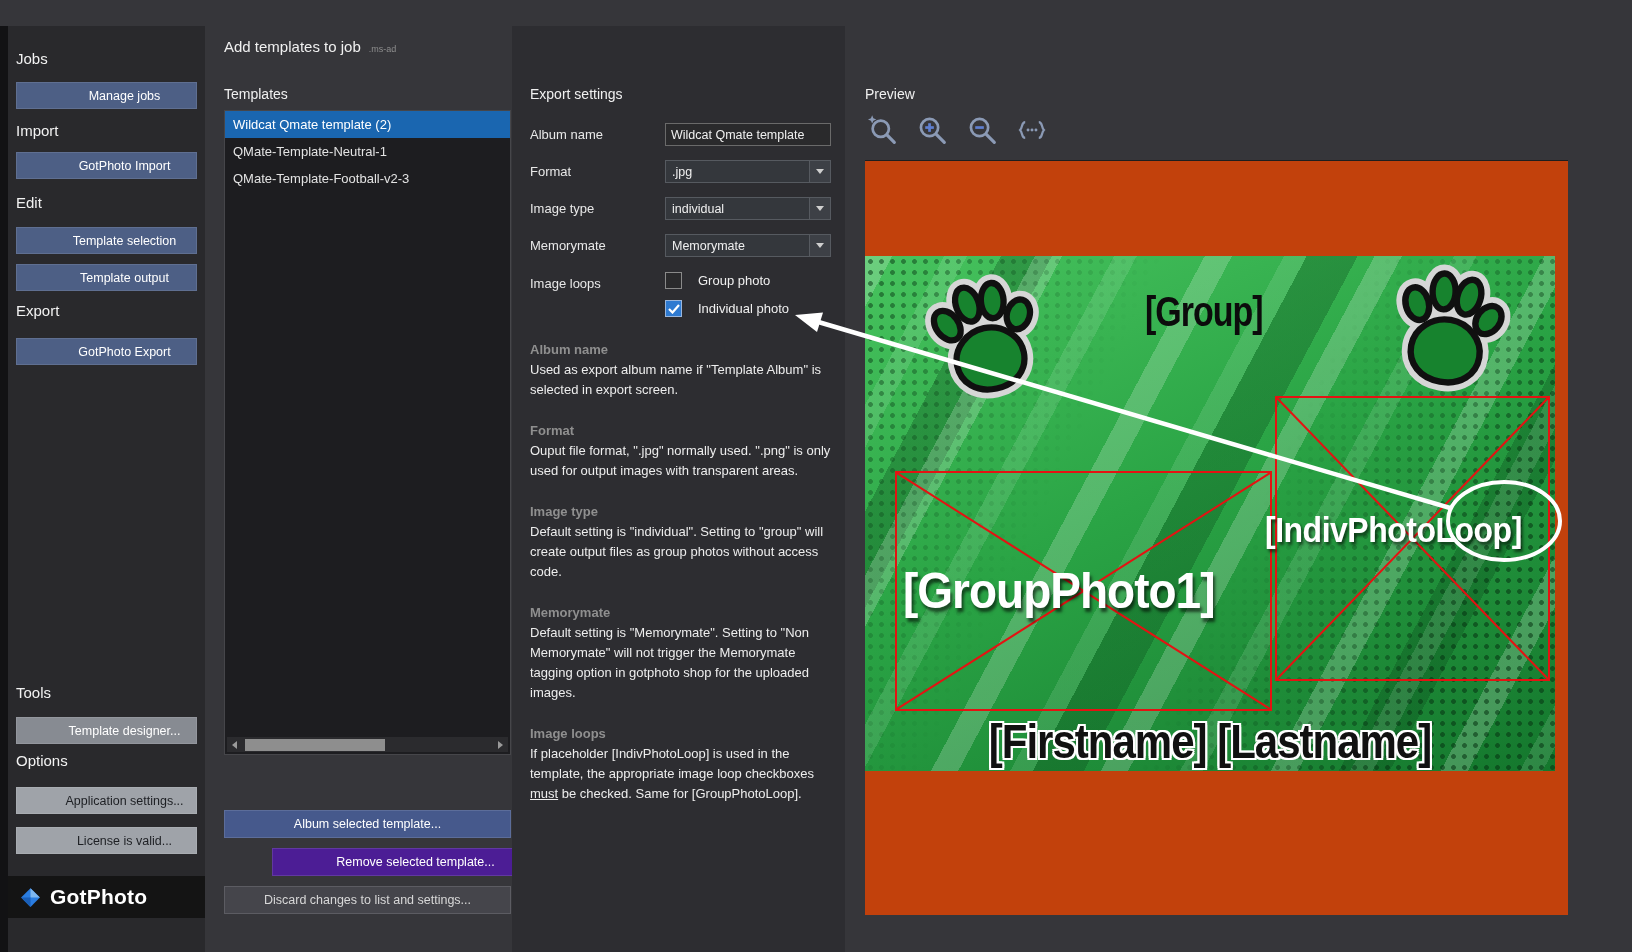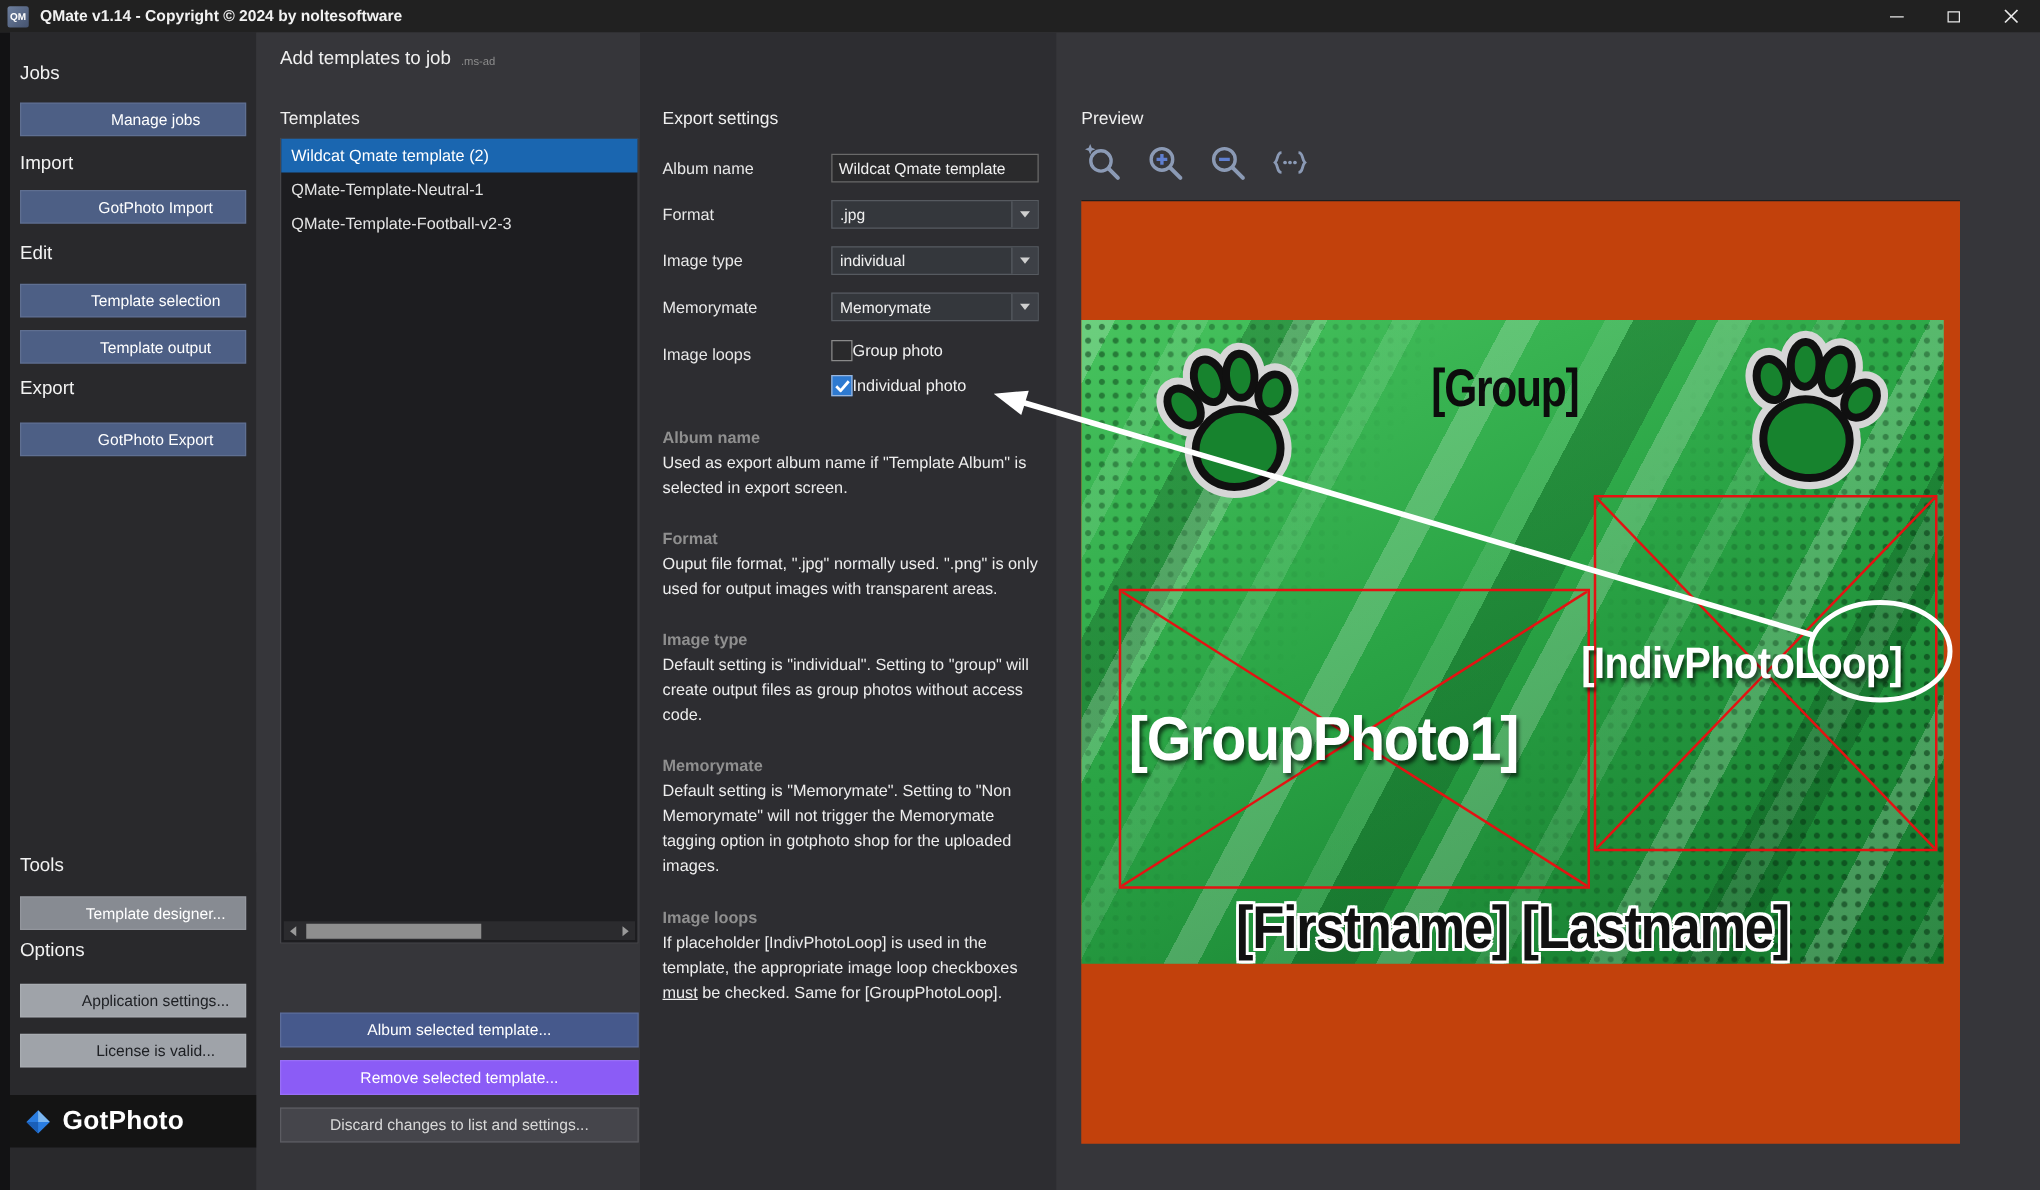--- a/index.html
+++ b/index.html
@@ -42,32 +42,32 @@
   .hscroll { position:absolute; left:2px; right:2px; bottom:2px; height:15px; background:#2b2b2e; display:flex; align-items:center; }
   .hs-arrow { width:15px; height:15px; display:flex; align-items:center; justify-content:center; cursor:pointer; }
   .tri-left { width:0; height:0; border-top:4px solid transparent; border-bottom:4px solid transparent; border-right:5px solid #9a9a9a; }
   .tri-right { width:0; height:0; border-top:4px solid transparent; border-bottom:4px solid transparent; border-left:5px solid #9a9a9a; }
   .hs-track { position:relative; flex:1; height:100%; }
   .hs-thumb { position:absolute; left:3px; top:1.5px; width:140px; height:12px; background:#8e8e8e; cursor:grab; }
 
   .action-btn { position:absolute; left:19px; width:287px; height:28px; border:1px solid rgba(255,255,255,0.12); font-family:"Liberation Sans",sans-serif; font-size:12.5px; color:#fff; cursor:pointer; }
   .btn-green { background:#4f8c41; }
   .btn-blue { background:#46598c; }
-  .btn-red { background:#8b5cf6; }
+  .btn-red { background:#4c1d95;margin-left:48px; }
   .btn-dark { background:#45454b; border-color:#5c5c62; color:#d8d8d8; }
 
   
   .export-panel { position:absolute; left:307px; top:0; width:333px; height:926px; background:#2d2d31; }
   .form-label { position:absolute; left:325px; color:#e8e8e8; font-size:13px; }
   .text-input { position:absolute; left:460px; width:166px; height:23px; background:#2a2a2c; border:1px solid #6a6a6a; color:#f0f0f0; font-family:"Liberation Sans",sans-serif; font-size:12.5px; padding:0 5px; }
   .select { position:absolute; left:460px; width:166px; height:23px; background:#34373c; border:1px solid #565a60; color:#f0f0f0; font-size:12.5px; display:flex; align-items:center; cursor:pointer; }
   .select-value { flex:1; padding-left:6px; white-space:nowrap; overflow:hidden; }
   .select-zone { width:21px; height:100%; border-left:1px solid #565a60; background:#3d4046; display:flex; align-items:center; justify-content:center; }
   .chev { width:0; height:0; border-left:4px solid transparent; border-right:4px solid transparent; border-top:5px solid #cfcfcf; }
-  .checkbox-row { position:absolute; left:460px; display:flex; align-items:center; gap:0; cursor:pointer; }
+  .checkbox-row { position:absolute; left:460px; display:flex; align-items:center; gap:16px; cursor:pointer; }
   .cbox { width:17px; height:17px; background:#2a2a2c; border:1px solid #8a8a8a; display:flex; align-items:center; justify-content:center; }
   .cbox.checked { background:#2e7ad1; border-color:#9ab6dc; }
   .cbox-label { color:#f0f0f0; font-size:13px; }
 
   .help-wrap { position:absolute; left:325px; top:316px; width:304px; }
   .help-block { margin-bottom:23px; }
   .help-title { color:#8f8f8f; font-size:13px; font-weight:bold; margin-bottom:3px; }
   .help-text { color:#ededed; font-size:13px; line-height:20px; }
 
   
@@ -113,40 +113,20 @@
     </g>
     <g id="paw">
       <use href="#paw-parts" fill="#17832e" stroke="#d6d6d6" stroke-width="14"></use>
       <use href="#paw-parts" fill="#17832e" stroke="#101010" stroke-width="5"></use>
     </g>
   </defs>
 </svg>
 
 <div class="app">
 
-  <div class="titlebar">
-    <div class="app-icon">
-        <span>QM</span>
-      </div>
-    <div class="win-title">QMate v1.14 - Copyright © 2024 by noltesoftware</div>
-    <div class="win-controls">
-      <div class="win-btn">
-          <div class="glyph-min"></div>
-        </div>
-      <div class="win-btn">
-          <div class="glyph-max"></div>
-        </div>
-      <div class="win-btn">
-        <svg width="12" height="12" viewBox="0 0 12 12">
-          <line x1="1" y1="1" x2="11" y2="11" stroke="#e8e8e8" stroke-width="1.4"></line>
-          <line x1="11" y1="1" x2="1" y2="11" stroke="#e8e8e8" stroke-width="1.4"></line>
-        </svg>
-      </div>
-    </div>
-  </div>
 
   <div class="left-strip"></div>
 
   <div class="sidebar">
     <div class="side-heading" style="top:24px">Jobs</div>
     <button class="side-btn btn-steel" style="top:56px">Manage jobs</button>
 
     <div class="side-heading" style="top:96px">Import</div>
     <button class="side-btn btn-steel" style="top:126px">GotPhoto Import</button>
 

